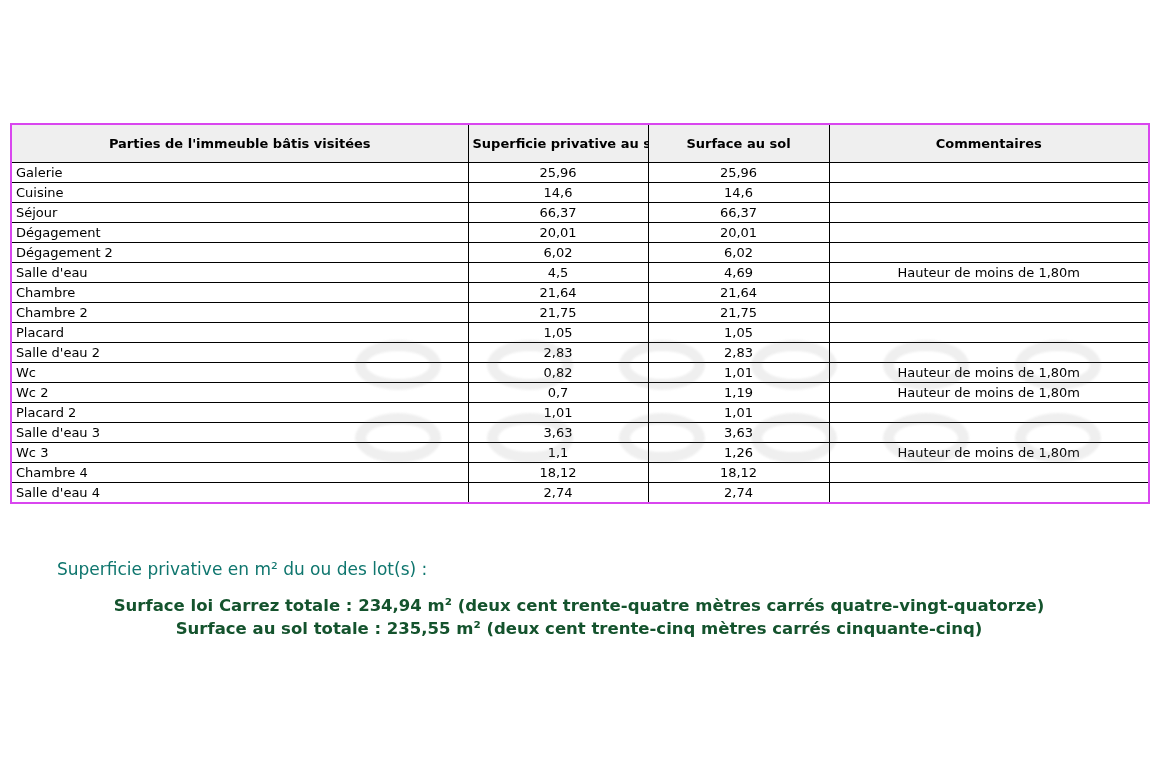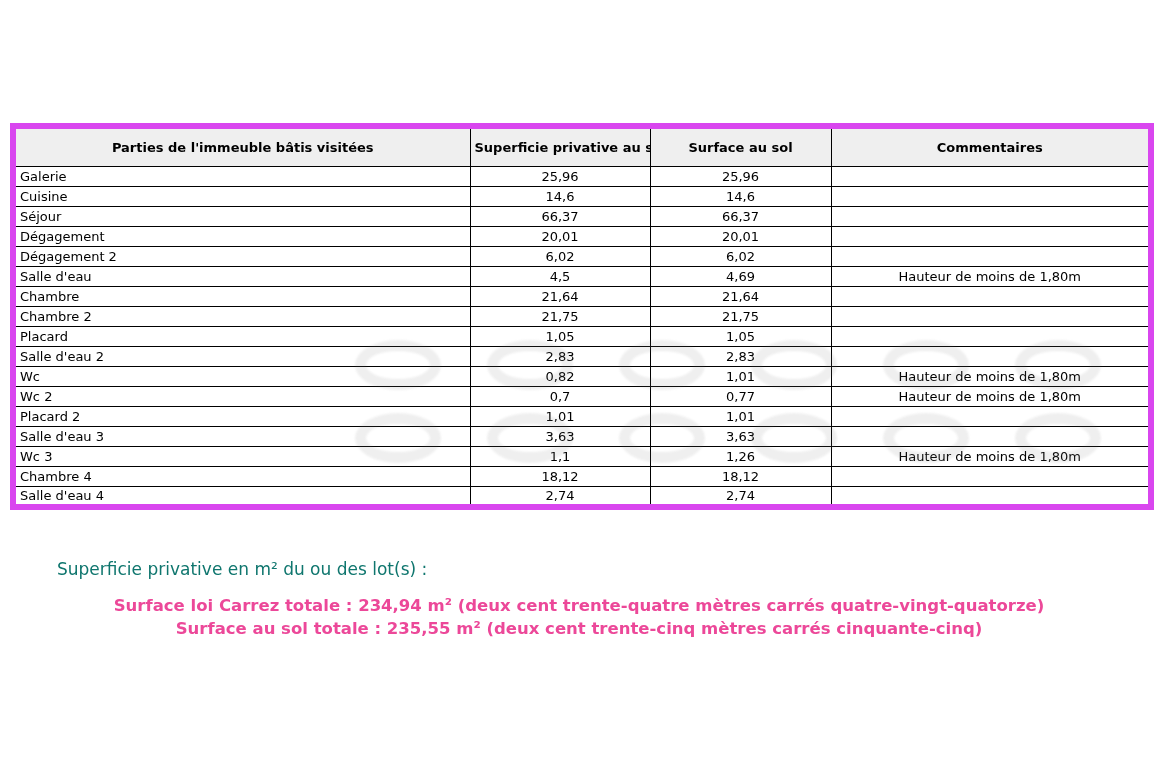--- a/index.html
+++ b/index.html
@@ -22,21 +22,21 @@
   table.measure col.c-carrez{width:180px;}
   table.measure col.c-sol{width:181px;}
   table.measure col.c-comment{width:320px;}
   table.measure th, table.measure td{
     border:1.5px solid #000;
     font-size:13px;
     padding:0 4px;
     overflow:hidden;
     white-space:nowrap;
   }
-  table.measure{border:6px solid #d946ef;}
+  table.measure{border:2px solid #d946ef;}
   table.measure thead th{
     background:#efefef;
     font-weight:bold;
     text-align:center;
     height:37px;
     font-size:13px;
     line-height:17px;
     vertical-align:middle;
   }
   table.measure tbody tr{height:20px;}
@@ -44,21 +44,21 @@
   td.cell-name{text-align:left;padding-left:8px;}
   td.cell-num{text-align:center;}
   td.cell-comment{text-align:center;font-size:12.5px;}
   .intro-line{
     position:absolute;left:57px;top:559px;
     font-size:17px;color:#0f766e;
   }
   .totals{
     position:absolute;left:0;top:594px;width:1158px;
     text-align:center;font-weight:bold;font-size:16.5px;
-    line-height:23px;color:#ec4899;
+    line-height:23px;color:#14532d;
   }
   
   .watermark{
     position:absolute;left:355px;top:340px;width:795px;height:120px;
     pointer-events:none;z-index:5;opacity:.55;
     filter:blur(1px);
   }
   .wm-ring{
     position:absolute;
     width:86px;height:50px;
@@ -150,21 +150,21 @@
         </tr>
         <tr>
           <td class="cell-name">Wc</td>
           <td class="cell-num">0,82</td>
           <td class="cell-num">1,01</td>
           <td class="cell-comment">Hauteur de moins de 1,80m</td>
         </tr>
         <tr>
           <td class="cell-name">Wc 2</td>
           <td class="cell-num">0,7</td>
-          <td class="cell-num">0,77</td>
+          <td class="cell-num">1,19</td>
           <td class="cell-comment">Hauteur de moins de 1,80m</td>
         </tr>
         <tr>
           <td class="cell-name">Placard 2</td>
           <td class="cell-num">1,01</td>
           <td class="cell-num">1,01</td>
           <td class="cell-comment"></td>
         </tr>
         <tr>
           <td class="cell-name">Salle d'eau 3</td>

